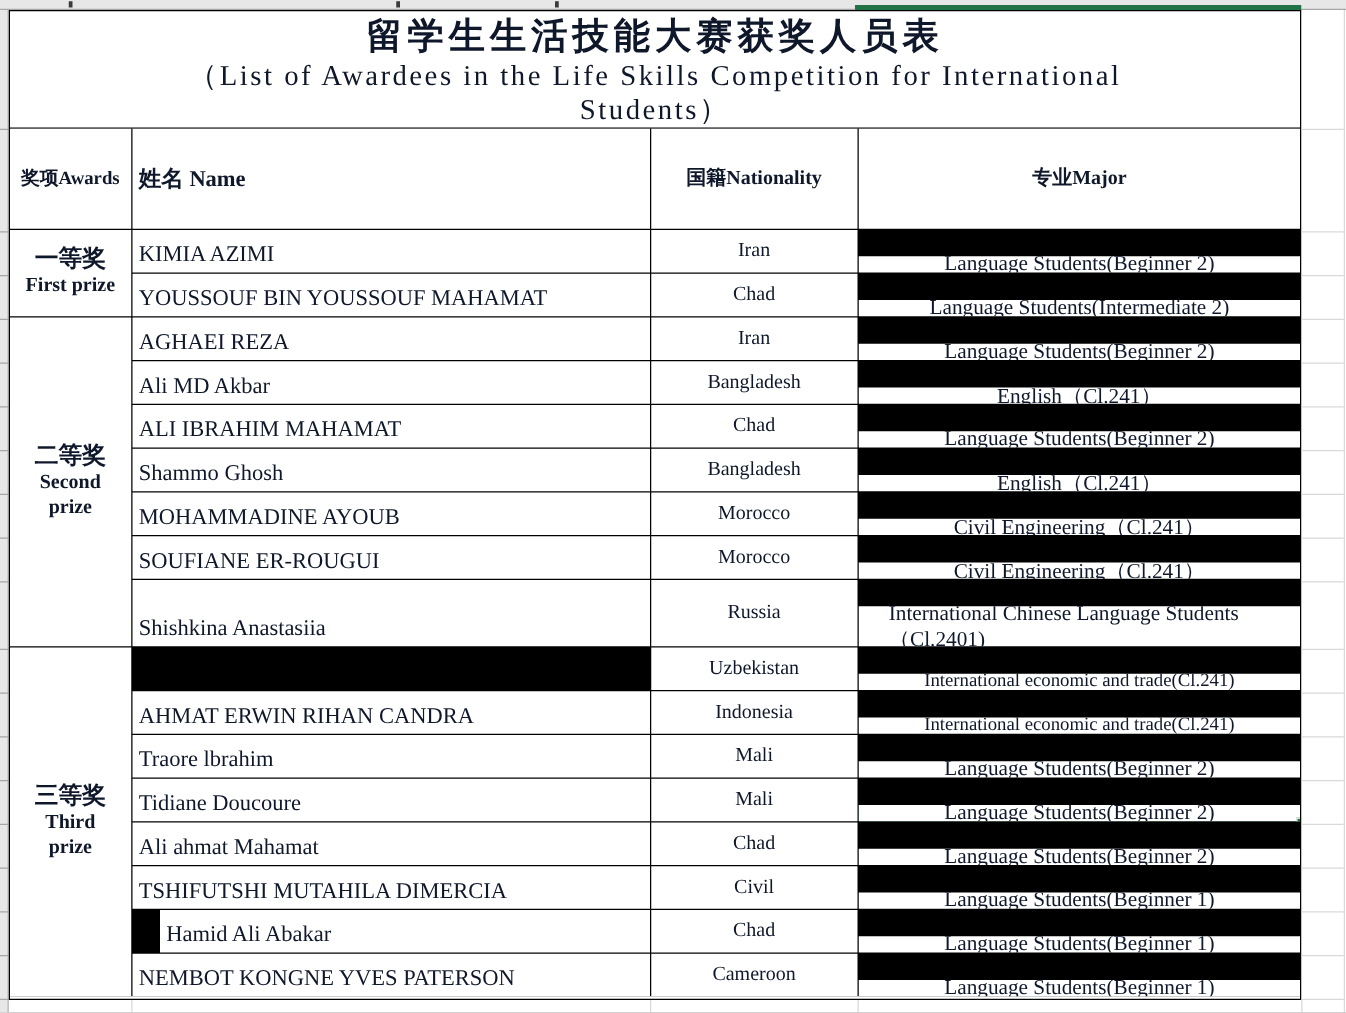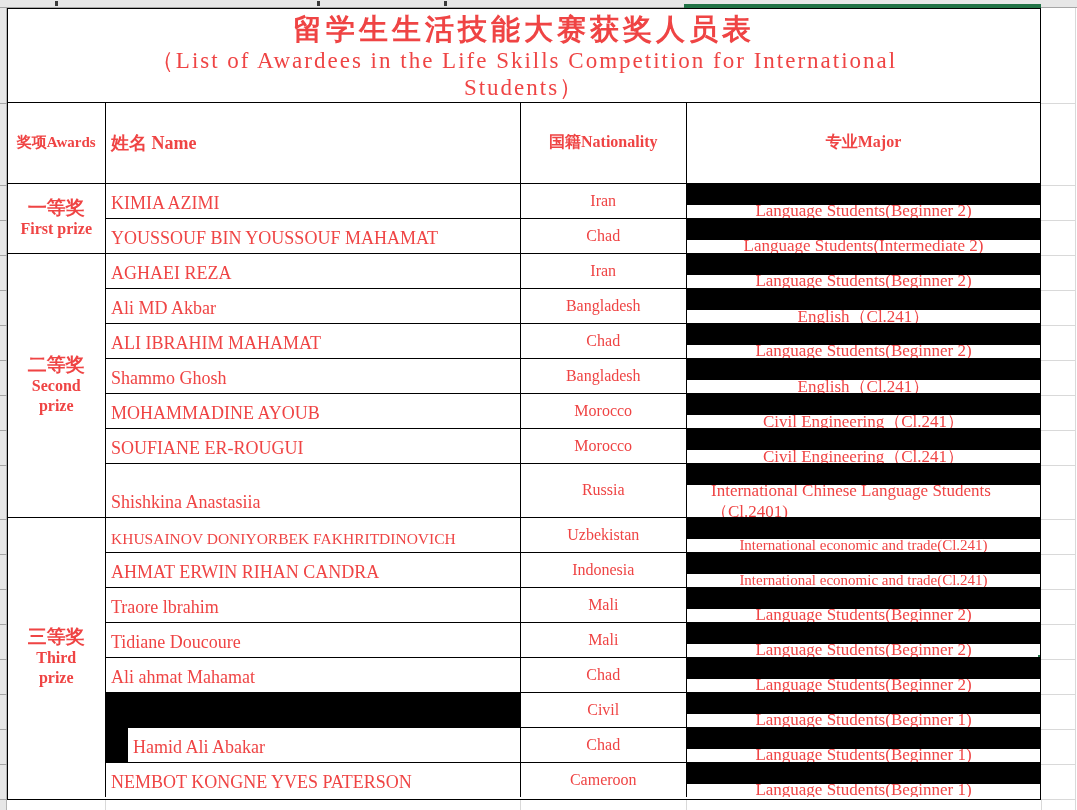--- a/index.html
+++ b/index.html
@@ -1,17 +1,17 @@
 <!DOCTYPE html>
 <html style="--sel: #217346;"><head>
 <meta charset="utf-8">
 <style>
   html,body{margin:0;padding:0;background:#fff;}
   .screen{position:relative;width:1077px;height:810px;background:#fff;overflow:hidden;
-          font-family:"Liberation Serif","DejaVu Serif",serif;color:#ef4444;}
+          font-family:"Liberation Serif","DejaVu Serif",serif;color:#0f172a;}
 
   
   .col-header-strip{position:absolute;left:0;top:0;width:1077px;height:8px;
     background:#e7e7e7;border-bottom:1px solid #a6a6a6;box-sizing:border-box;}
   .col-tick{position:absolute;top:1px;width:3px;height:5px;background:#3a3a3a;}
   .selected-col-underline{position:absolute;left:684px;top:4px;width:357px;height:4px;background:var(--sel,#217346);}
   .row-header-strip{position:absolute;left:0;top:8px;width:7px;height:802px;
     background:#e7e7e7;border-right:1px solid #b3b3b3;box-sizing:border-box;}
   .row-sep{position:absolute;left:0;width:7px;height:1px;background:#a6a6a6;}
   .faint-h{position:absolute;height:1px;background:#d9d9d9;}
@@ -129,35 +129,35 @@
         <div class="c nat" style="grid-area: 9 / 3;">Morocco</div>
         <div class="c major" style="grid-area: 9 / 4;">Civil Engineering（Cl.241）</div>
         <div class="c name" style="grid-area: 10 / 2;">Shishkina Anastasiia</div>
         <div class="c nat" style="grid-area: 10 / 3;">Russia</div>
         <div class="c major wrap" style="grid-area: 10 / 4;">International Chinese Language Students（Cl.2401)</div>
         <div class="c prize" style="grid-area: 11 / 1 / span 8;">
           <div class="prize-zh">三等奖</div>
           <div class="prize-en">Third</div>
           <div class="prize-en">prize</div>
         </div>
-        <div class="c name fit" style="grid-area: 11 / 2;">KHUSAINOV DONIYORBEK FAKHRITDINOVICH</div>
         <div class="c nat" style="grid-area: 11 / 3;">Uzbekistan</div>
         <div class="c major fit" style="grid-area: 11 / 4;">International economic and trade(Cl.241)</div>
         <div class="c name" style="grid-area: 12 / 2;">AHMAT ERWIN RIHAN CANDRA</div>
         <div class="c nat" style="grid-area: 12 / 3;">Indonesia</div>
         <div class="c major fit" style="grid-area: 12 / 4;">International economic and trade(Cl.241)</div>
         <div class="c name" style="grid-area: 13 / 2;">Traore lbrahim</div>
         <div class="c nat" style="grid-area: 13 / 3;">Mali</div>
         <div class="c major" style="grid-area: 13 / 4;">Language Students(Beginner 2)</div>
         <div class="c name" style="grid-area: 14 / 2;">Tidiane Doucoure</div>
         <div class="c nat" style="grid-area: 14 / 3;">Mali</div>
         <div class="c major selected" style="grid-area: 14 / 4;">Language Students(Beginner 2)<div class="fill-handle"></div></div>
         <div class="c name" style="grid-area: 15 / 2;">Ali ahmat Mahamat</div>
         <div class="c nat" style="grid-area: 15 / 3;">Chad</div>
         <div class="c major" style="grid-area: 15 / 4;">Language Students(Beginner 2)</div>
+        <div class="c name" style="grid-area: 16 / 2;">TSHIFUTSHI MUTAHILA DIMERCIA</div>
         <div class="c nat" style="grid-area: 16 / 3;">Civil</div>
         <div class="c major" style="grid-area: 16 / 4;">Language Students(Beginner 1)</div>
         <div class="c name" style="grid-area: 17 / 2; margin-left: 22px;">Hamid Ali Abakar</div>
         <div class="c nat" style="grid-area: 17 / 3;">Chad</div>
         <div class="c major" style="grid-area: 17 / 4;">Language Students(Beginner 1)</div>
         <div class="c name" style="grid-area: 18 / 2;">NEMBOT KONGNE YVES PATERSON</div>
         <div class="c nat" style="grid-area: 18 / 3;">Cameroon</div>
         <div class="c major" style="grid-area: 18 / 4;">Language Students(Beginner 1)</div>
       </div>
   </div>

